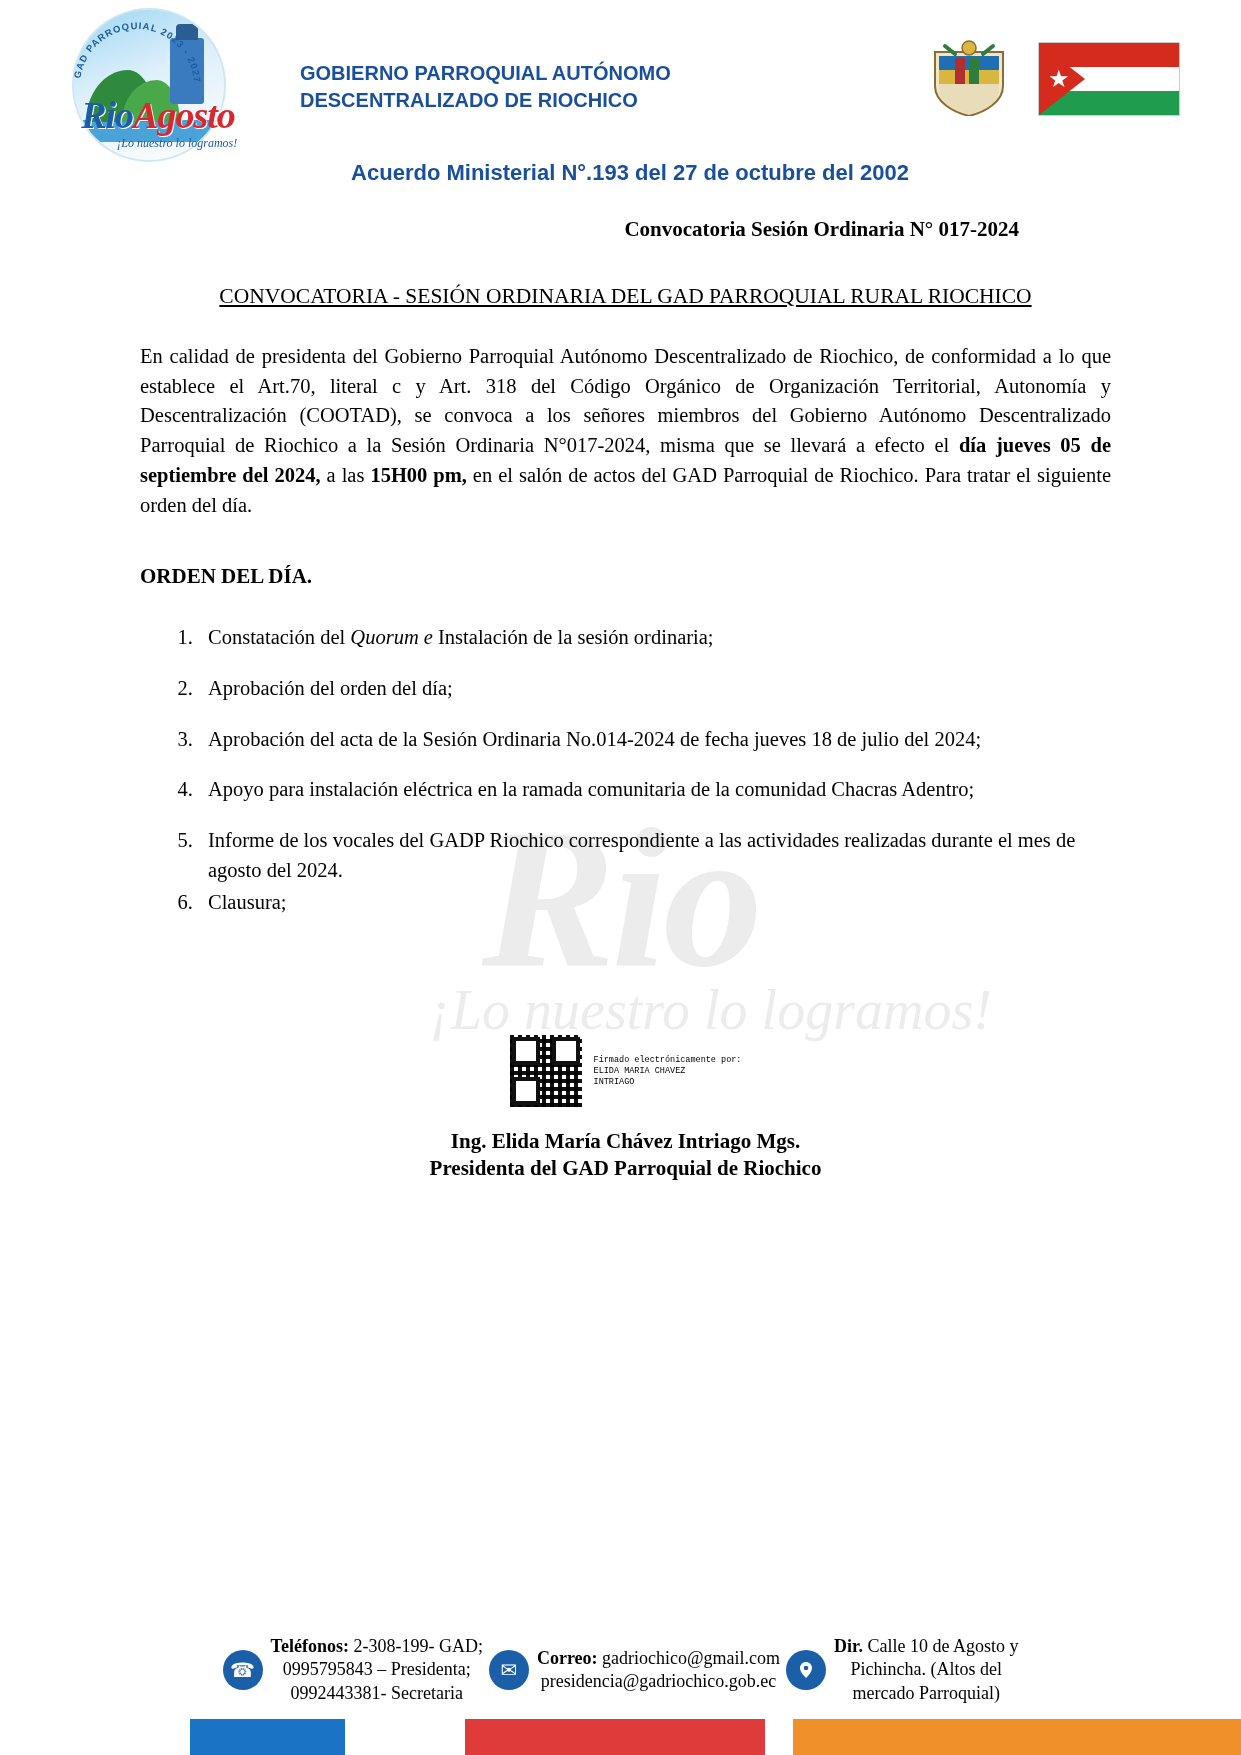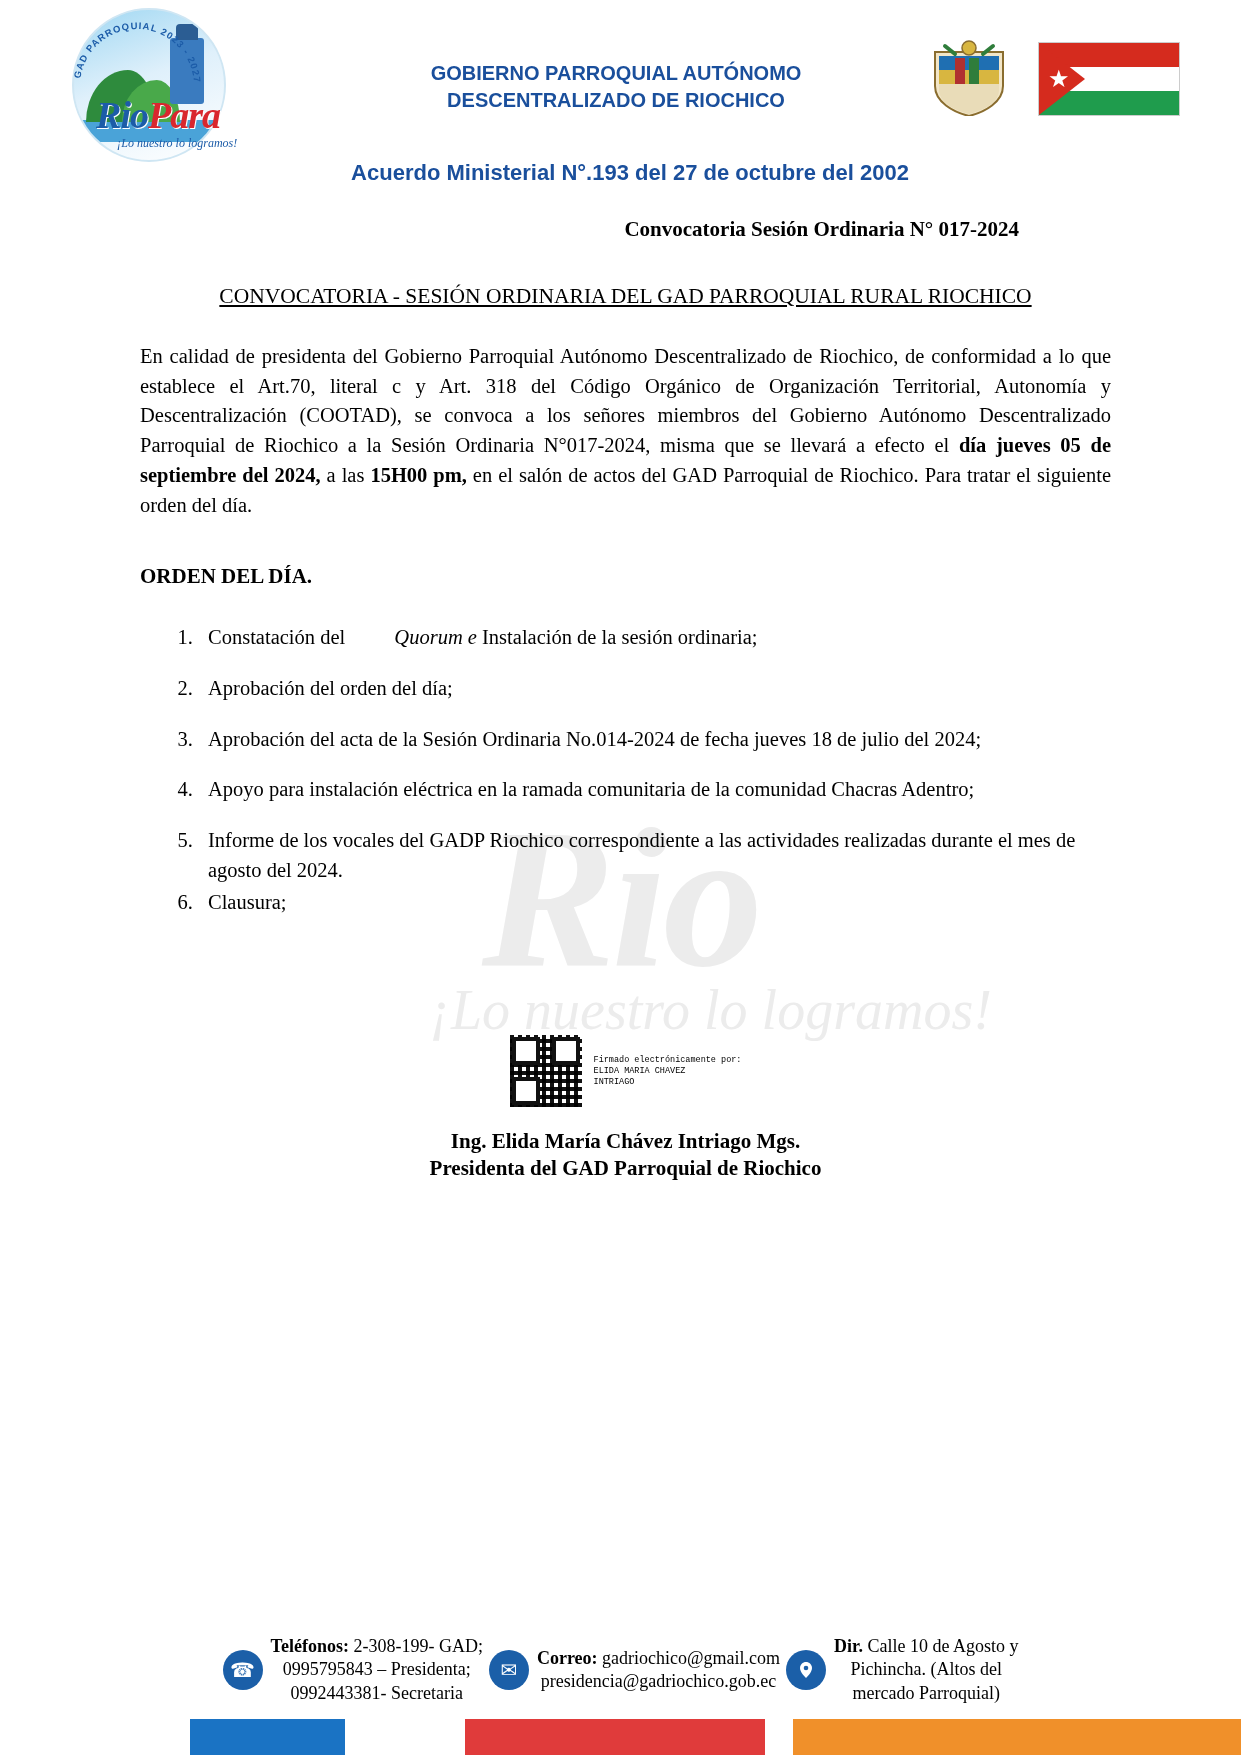--- a/index.html
+++ b/index.html
@@ -165,24 +165,23 @@
     width: 150px;
     text-align: center;
     font-family: "Liberation Serif", serif;
     font-style: italic;
     font-size: 12px;
     color: #1c5ca8;
   }
 
   .header-titles {
     position: absolute;
-    left: 316px;
+    left: 300px;
     top: 60px;
     width: 600px;
-    text-align: center;
     font-family: "Liberation Sans", sans-serif;
     color: #1a4f9c;
     font-weight: bold;
     font-size: 20px;
     line-height: 1.35;
   }
   .header-accord {
     position: absolute;
     left: 280px;
     top: 160px;
@@ -272,21 +271,21 @@
     margin: 34px 0 0 0;
     padding-left: 58px;
     font-size: 20.5px;
     line-height: 1.45;
   }
   ol.agenda li {
     margin-bottom: 21px;
     padding-left: 10px;
   }
   ol.agenda li.tight { margin-bottom: 2px; }
-  ol.agenda i { font-style: italic; margin-left: 44px; }
+  ol.agenda i { font-style: italic; }
 
   
   .sig-block {
     position: relative;
     z-index: 3;
     margin-top: 118px;
     text-align: center;
   }
   .qr-wrap {
     display: inline-flex;
@@ -409,21 +408,21 @@
       </div>
       <svg class="logo-arc" viewBox="0 0 150 150">
         <defs>
             <path id="arcpath" d="M 18,78 A 57,57 0 0 1 132,78"></path>
           </defs>
         <text font-family="Liberation Sans, sans-serif" font-size="9.5" font-weight="bold" fill="#1c5ca8" letter-spacing="1.1">
           <textPath href="#arcpath" startOffset="4%">GAD PARROQUIAL 2023 - 2027</textPath>
         </text>
       </svg>
       <div class="logo-word">
-        <span>Rio</span><span class="chico">Para</span>
+        <span>Rio</span><span class="chico">Agosto</span>
       </div>
       <div class="logo-slogan">¡Lo nuestro lo logramos!</div>
     </div>
 
     <div class="header-titles">
       <div>GOBIERNO PARROQUIAL AUTÓNOMO</div>
       <div>DESCENTRALIZADO DE RIOCHICO</div>
     </div>
 
     <div class="header-accord">Acuerdo Ministerial N°.193 del 27 de octubre del 2002</div>

